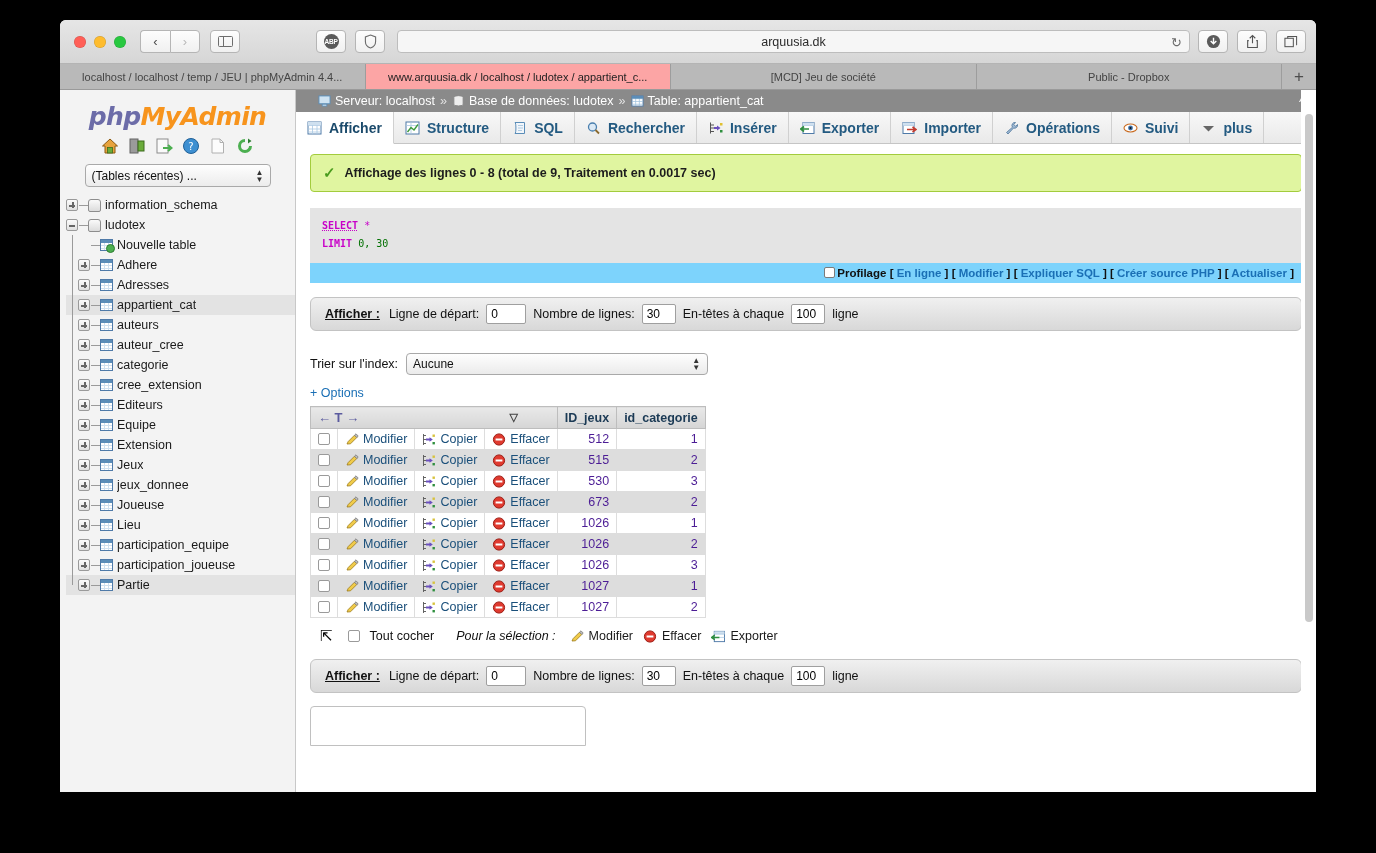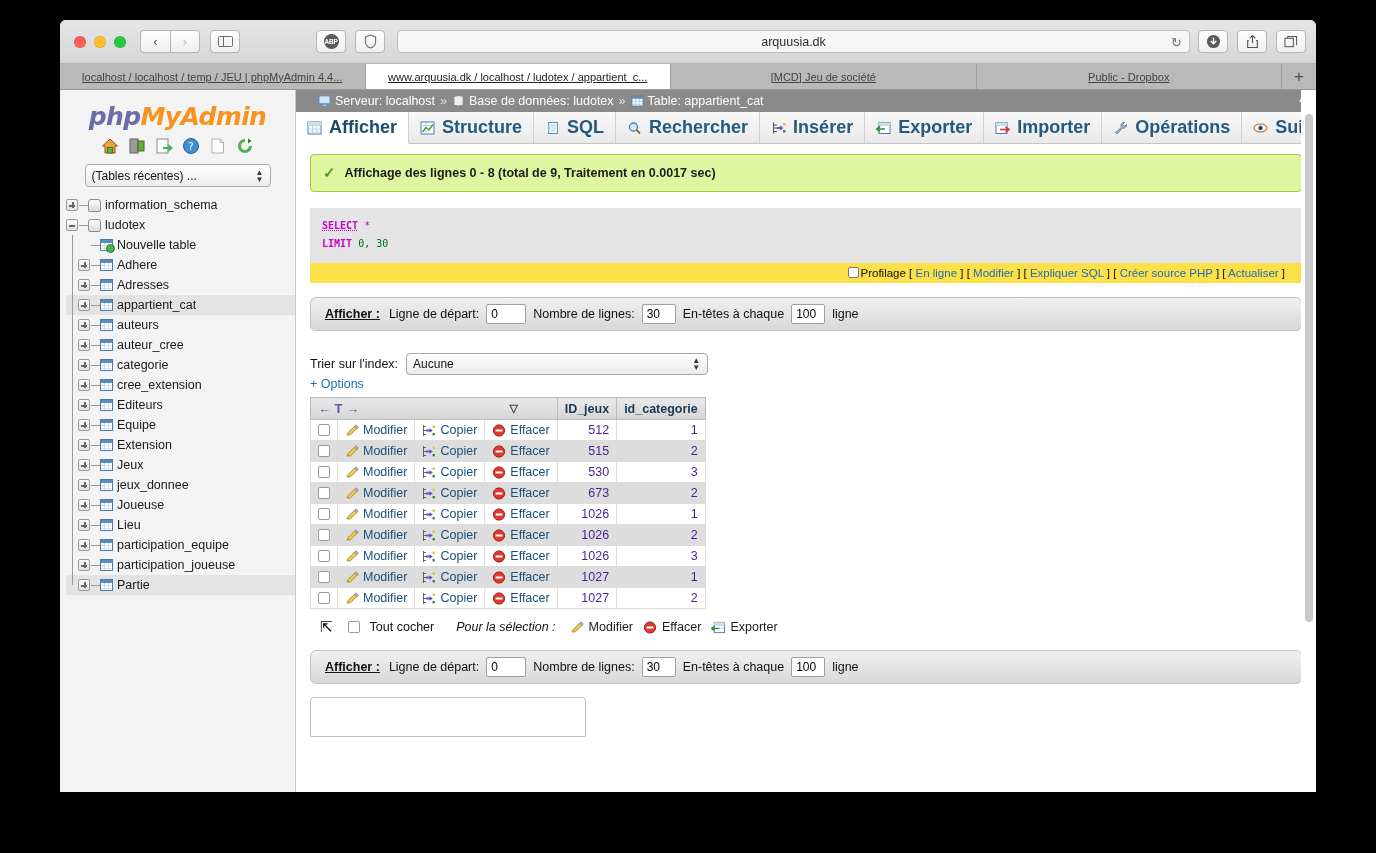--- a/index.html
+++ b/index.html
@@ -90,23 +90,22 @@
     border-bottom: 1px solid #9a9a9a;
   }
   .btab {
     flex: 1;
     display: flex; align-items: center; justify-content: center;
     font-size: 11px; color: #444;
     border-right: 1px solid #9d9d9d;
     padding: 0 16px;
     white-space: nowrap; overflow: hidden;
     background: #b9b9b9;
-    text-decoration: underline;
-  }
-  .btab.active { background: #ffffff; color: #222; }
+  }
+  .btab.active { background: #fca5a5; color: #222; }
   .newtab {
     width: 34px; display:flex; align-items:center; justify-content:center;
     font-size: 17px; color: #4d4d4d; font-weight: 300;
   }
 
   
   #page {
     position: relative;
     height: 702px;
     display: flex;
@@ -227,21 +226,21 @@
 
   #tabs {
     height: 32px;
     background: linear-gradient(to bottom,#f6f6f6,#e7e7e7);
     border-bottom: 1px solid #c5c5c5;
     display: flex; align-items: stretch;
   }
   .ptab {
     display:flex; align-items:center; gap:7px;
     padding: 4px 11px;
-    font-size: 18px; font-weight: bold;
+    font-size: 14px; font-weight: bold;
     color: #235a81;
     border-right: 1px solid #d0d0d0;
     background: linear-gradient(to bottom,#f8f8f8,#e9e9e9);
   }
   .ptab.active {
     background: #fff;
     color: #1b4a6b;
     border-bottom: 1px solid #fff;
     margin-bottom: -1px;
   }
@@ -277,24 +276,25 @@
     color: #000;
   }
   .kw { color: #c800c8; font-weight: bold; text-decoration: underline; text-decoration-style: dotted; }
   .kw2 { color: #c800c8; font-weight: bold; }
   .star { color: #c800c8; }
   .num { color: #007000; }
   .tick { color: #333; }
   .comma { color:#007000; }
 
   #sql-actions {
-    background: #fde047;
-    padding: 4px 17px;
+    background: #7dd3fc;
+    padding: 4px 8px;
     font-size: 11.5px; color: #111;
     text-align: right;
+    font-weight: bold;
   }
   #sql-actions a { color: #1a6fb5; text-decoration: none; }
   #sql-actions .cb {
     display:inline-block; width:11px;height:11px;
     border:1px solid #7b7b7b; background:#fff; border-radius:2px;
     vertical-align:-1px; margin-right:2px;
   }
 
   
   .display-bar {
@@ -330,21 +330,21 @@
     border: 1px solid #a9a9a9; border-radius: 4px;
     font-size: 12px; color: #111;
     padding: 0 6px; position: relative;
     display:flex; align-items:center;
   }
   #sort-select .arrows {
     position:absolute; right:7px; top:50%; transform: translateY(-50%);
     font-size: 8px; line-height:7px; text-align:center; color:#333;
   }
 
-  #options-link { margin-top: 2px; font-size: 12.5px; color: #1a6fb5; }
+  #options-link { margin-top: 11px; font-size: 12.5px; color: #1a6fb5; }
 
   
   #data-table {
     margin-top: 6px;
     border-collapse: collapse;
     font-size: 12.5px;
   }
   #data-table th {
     background: linear-gradient(to bottom,#e9e9e9,#d5d5d5);
     border: 1px solid #bdbdbd;

